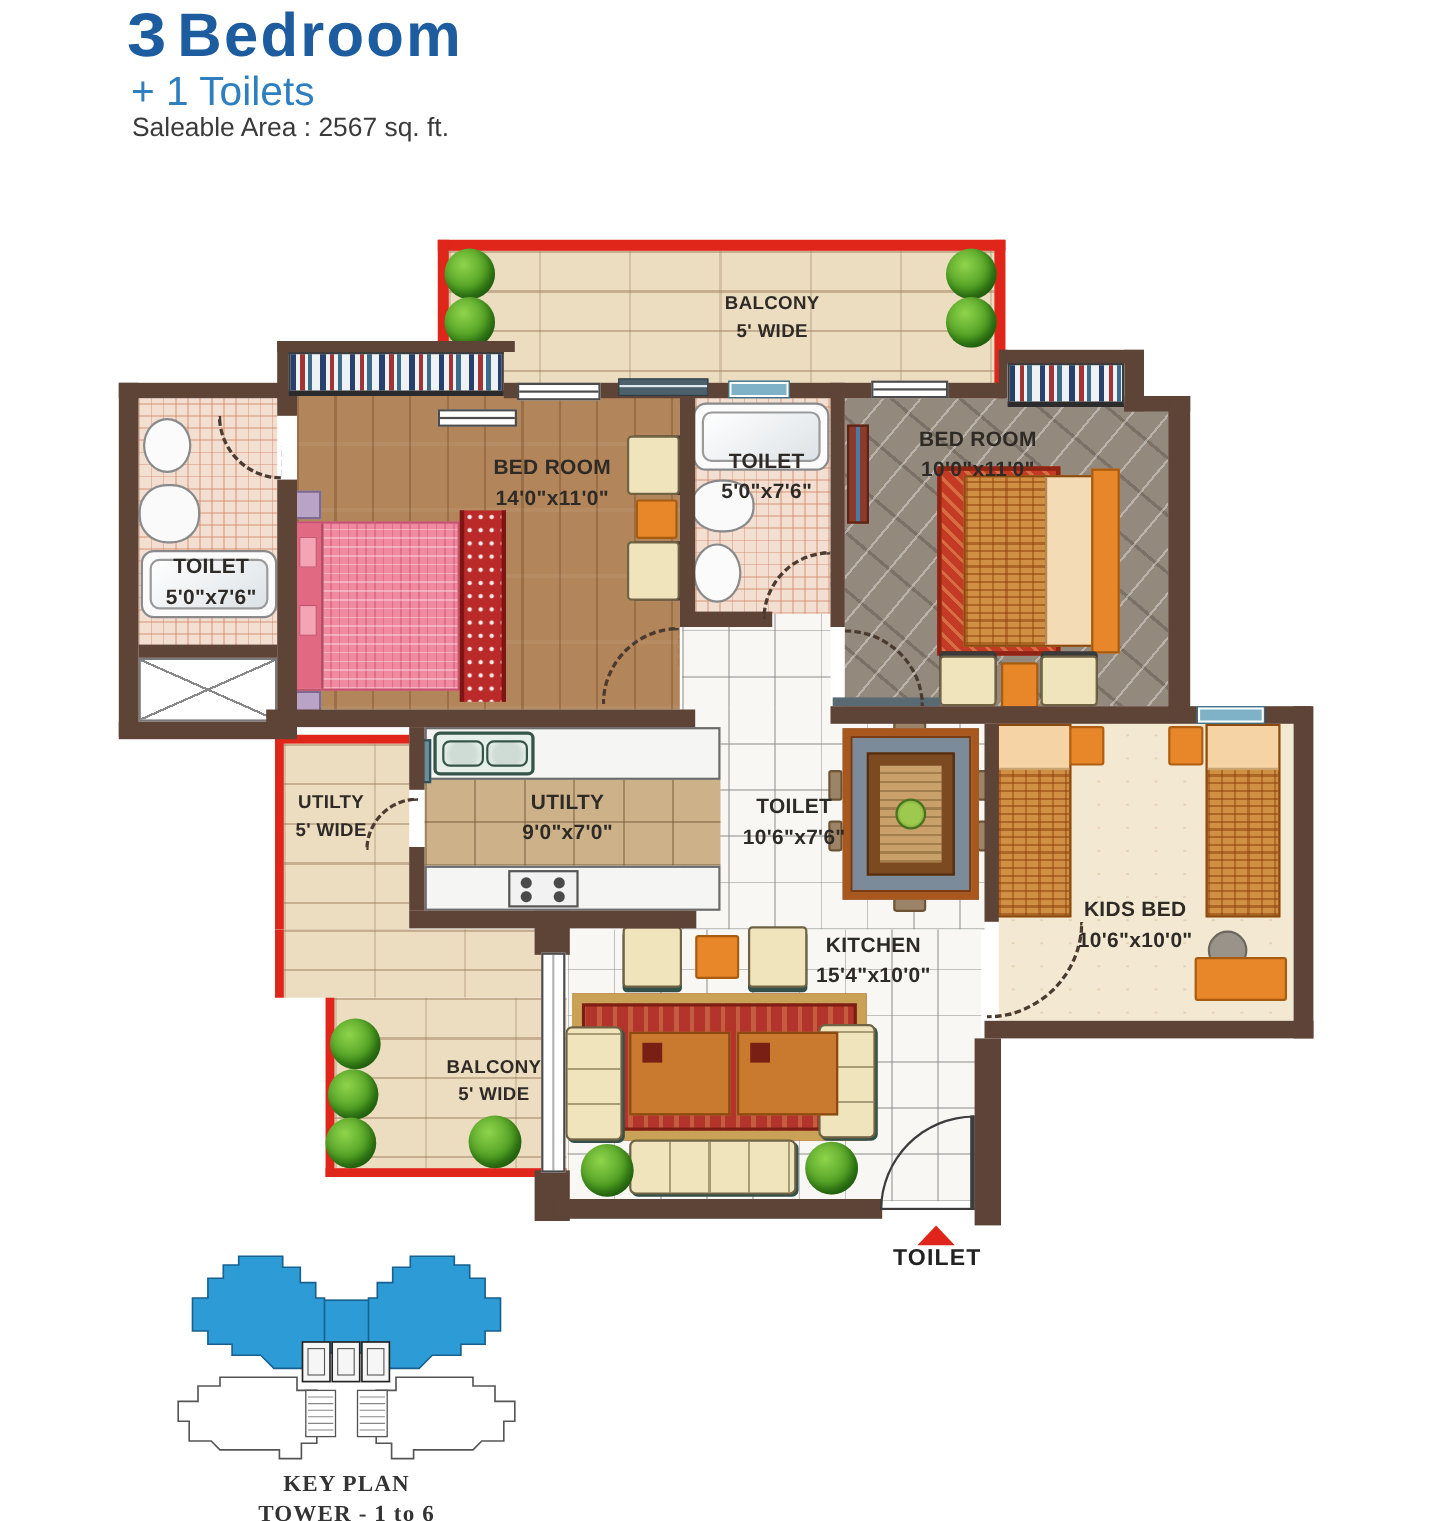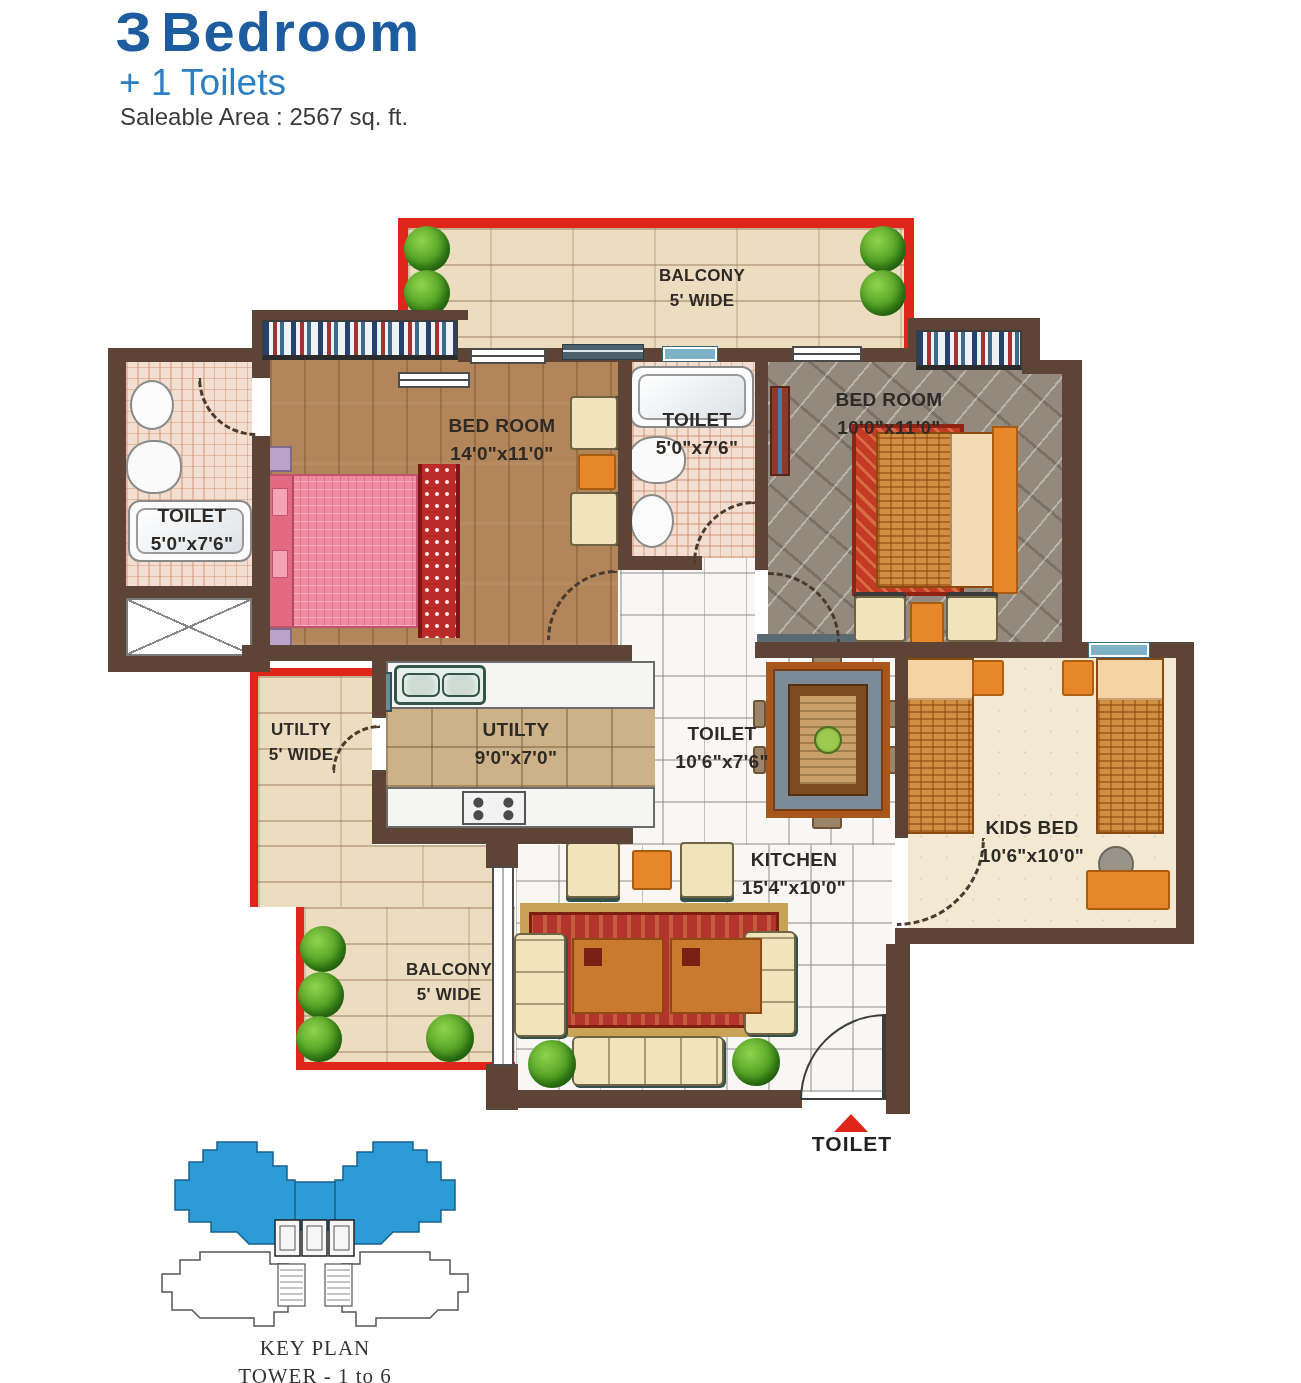--- a/index.html
+++ b/index.html
@@ -323,21 +323,21 @@
     <span>15'4"x10'0"</span>
   </div>
   <div class="rlabel sm" style="left:449px;top:958px;">
     <span>BALCONY</span>
     <span>5' WIDE</span>
   </div>
 
   <div class="abs tri" style="left:834px;top:1114px;"></div>
   <div class="entry-label" style="left:852px;top:1132px;">TOILET</div>
 
-  <div class="abs" style="left:140px;top:1122px;width:350px;height:260px;">
+  <div class="abs" style="left:140px;top:1122px;width:350px;height:260px;font-weight:bold;">
     <svg width="350" height="212" viewBox="0 0 350 212">
       <rect x="153" y="60" width="44" height="48" fill="#2d9bd6" stroke="#17618f" stroke-width="1.5"></rect>
       <path d="M35,88 L35,58 L49,58 L49,40 L63,40 L63,28 L77,28 L77,20 L117,20 L117,30 L133,30 L133,44 L147,44 L147,58 L155,58 L155,108 L145,108 L145,122 L109,122 L97,110 L71,110 L71,100 L49,100 L49,88 Z" fill="#2d9bd6" stroke="#17618f" stroke-width="1.5"></path>
       <path d="M315,88 L315,58 L301,58 L301,40 L287,40 L287,28 L273,28 L273,20 L233,20 L233,30 L217,30 L217,44 L203,44 L203,58 L195,58 L195,108 L205,108 L205,122 L241,122 L253,110 L279,110 L279,100 L301,100 L301,88 Z" fill="#2d9bd6" stroke="#17618f" stroke-width="1.5"></path>
       <rect x="135" y="98" width="25" height="36" fill="#f6f6f6" stroke="#222" stroke-width="1.5"></rect>
       <rect x="162" y="98" width="25" height="36" fill="#f6f6f6" stroke="#222" stroke-width="1.5"></rect>
       <rect x="189" y="98" width="25" height="36" fill="#f6f6f6" stroke="#222" stroke-width="1.5"></rect>
       <rect x="140" y="104" width="15" height="24" fill="none" stroke="#555" stroke-width="1"></rect>
       <rect x="167" y="104" width="15" height="24" fill="none" stroke="#555" stroke-width="1"></rect>
       <rect x="194" y="104" width="15" height="24" fill="none" stroke="#555" stroke-width="1"></rect>

